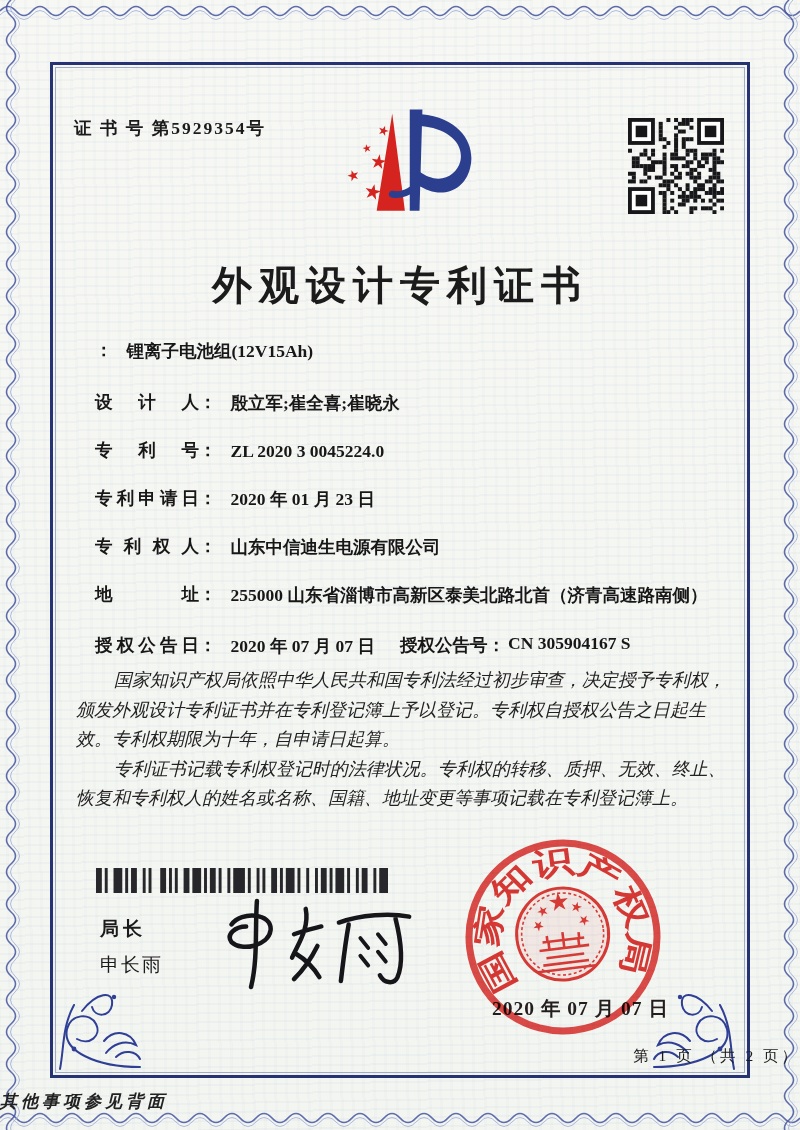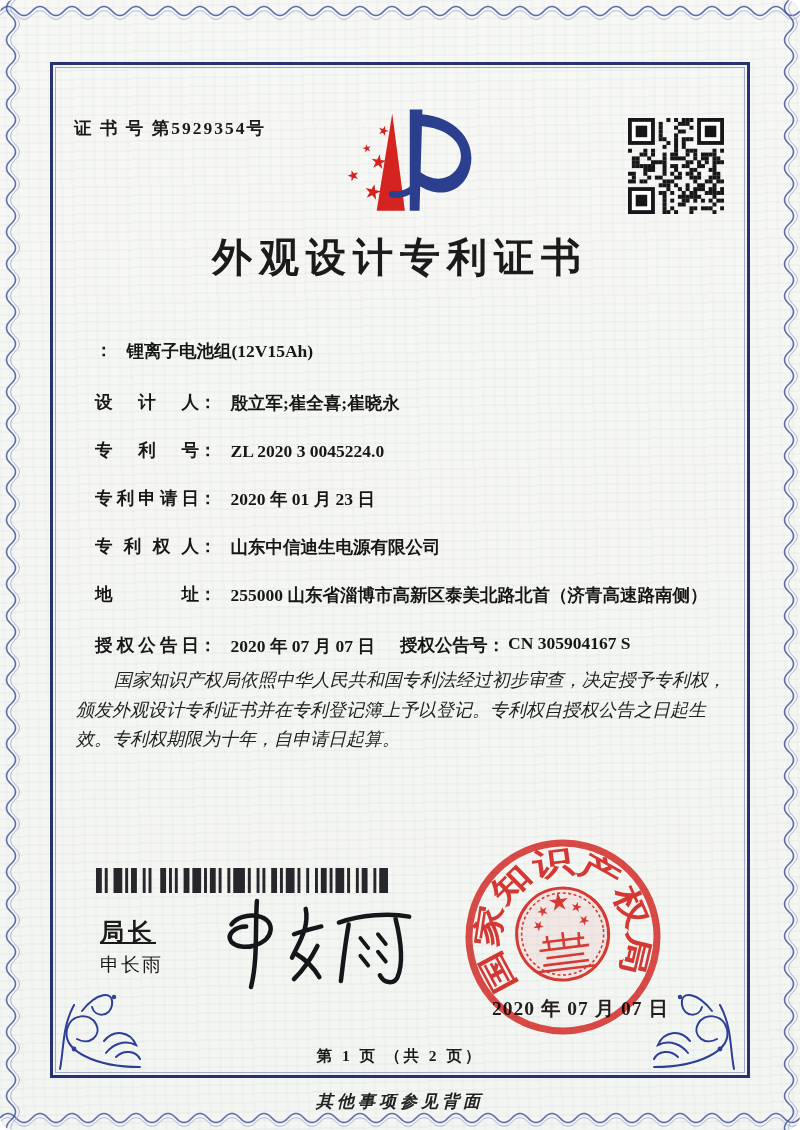--- a/index.html
+++ b/index.html
@@ -4,49 +4,48 @@
 <style>
   html,body{margin:0;padding:0;background:#ffffff;}
   .page{
     position:relative;width:800px;height:1130px;overflow:hidden;
     background:
       repeating-linear-gradient(-1deg, rgba(140,165,205,0.07) 0 2px, rgba(255,255,255,0) 2px 9px),
       repeating-linear-gradient(89deg, rgba(160,180,210,0.05) 0 3px, rgba(255,255,255,0) 3px 11px),
       linear-gradient(#f7f8f4,#f3f5f0);
     font-family:"Liberation Serif","DejaVu Serif",serif;
     color:#1b1b1b;
-    border-radius:14px;
   }
   .frame{position:absolute;left:50px;top:62px;width:694px;height:1010px;
     border:3px solid #273273;}
   .frame::before{content:"";position:absolute;inset:2px;border:1px solid #a3aac6;}
   .edge{position:absolute;pointer-events:none;}
   .cert-no{position:absolute;left:74px;top:116px;font-size:17.5px;font-weight:600;letter-spacing:2px;}
   .logo{position:absolute;left:328px;top:101px;width:146px;height:126px;}
   .qr{position:absolute;left:628px;top:118px;width:96px;height:96px;}
-  .title{position:absolute;left:0;top:230px;width:800px;margin:0;text-align:center;
+  .title{position:absolute;left:0;top:258px;width:800px;margin:0;text-align:center;
     font-size:40px;font-weight:700;letter-spacing:7px;}
   .frow{position:absolute;left:95px;display:flex;font-size:17.5px;font-weight:600;color:#171717;}
   .flabel{display:inline-block;width:104px;text-align:justify;text-align-last:justify;}
   .fcolon{padding-right:3px;}
   .fvalue{max-width:480px;line-height:27px;margin-left:11px;}
   .grant2{position:absolute;left:305px;top:0;display:flex;}
   .bodywrap{position:absolute;left:76px;top:666px;width:664px;}
   .bodytext{font-size:18px;line-height:29.5px;text-indent:2.1em;font-style:italic;color:#222;margin:0;}
   .barcode{position:absolute;left:94px;top:866px;width:296px;height:30px;}
-  .director-title{position:absolute;left:100px;top:916px;font-size:24px;font-weight:600;letter-spacing:4px;text-decoration:underline;}
+  .director-title{position:absolute;left:100px;top:916px;font-size:19px;font-weight:600;letter-spacing:4px;}
   .director-name{position:absolute;left:100px;top:952px;font-size:19px;font-weight:400;letter-spacing:2px;}
   .signature{position:absolute;left:212px;top:894px;width:205px;height:100px;}
   .seal-date{position:absolute;left:492px;top:995px;font-size:19.5px;font-weight:600;
     letter-spacing:1px;color:#241d1d;}
   .seal{position:absolute;left:460px;top:834px;width:206px;height:206px;
     mix-blend-mode:multiply;opacity:.93;transform:rotate(-7deg);}
-  .page-footer{position:absolute;left:0;top:1046px;width:800px;text-align:center;
-    font-size:15.5px;font-weight:700;letter-spacing:3px;}
-  .back-note{position:absolute;left:0;top:1090px;width:800px;text-align:center;
+  .page-footer{position:absolute;left:0;top:1046px;width:800px;text-align:right;
+    font-size:15.5px;font-weight:400;letter-spacing:3px;}
+  .back-note{position:absolute;left:0;top:1090px;width:800px;
     font-size:17px;font-style:italic;font-weight:600;letter-spacing:4px;color:#222;}
   .flourish{position:absolute;width:92px;height:92px;}
   .flourish.left{left:52px;top:979px;}
   .flourish.right{left:650px;top:979px;transform:scaleX(-1);}
 </style>
 </head>
 <body>
 
 <div class="page">
 
@@ -353,20 +352,21 @@
     <span class="fvalue">2020 年 07 月 07 日</span>
     <span class="grant2">
       <span>授权公告号</span>
         <span class="fcolon">：</span>
       <span>CN 305904167 S</span>
     </span>
   </div>
 
   <div class="bodywrap">
     <p class="bodytext">国家知识产权局依照中华人民共和国专利法经过初步审查，决定授予专利权，颁发外观设计专利证书并在专利登记簿上予以登记。专利权自授权公告之日起生效。专利权期限为十年，自申请日起算。</p>
+    <p class="bodytext">专利证书记载专利权登记时的法律状况。专利权的转移、质押、无效、终止、恢复和专利权人的姓名或名称、国籍、地址变更等事项记载在专利登记簿上。</p>
   </div>
 
   <svg class="barcode" viewBox="0 0 296 30">
       <rect x="2" y="2" width="5.84" height="25" fill="#26262b"></rect>
       <rect x="10.76" y="2" width="2.92" height="25" fill="#26262b"></rect>
       <rect x="19.52" y="2" width="8.76" height="25" fill="#26262b"></rect>
       <rect x="31.200000000000003" y="2" width="2.92" height="25" fill="#26262b"></rect>
       <rect x="37.040000000000006" y="2" width="5.84" height="25" fill="#26262b"></rect>
       <rect x="48.72000000000001" y="2" width="2.92" height="25" fill="#26262b"></rect>
       <rect x="54.56000000000002" y="2" width="2.92" height="25" fill="#26262b"></rect>

